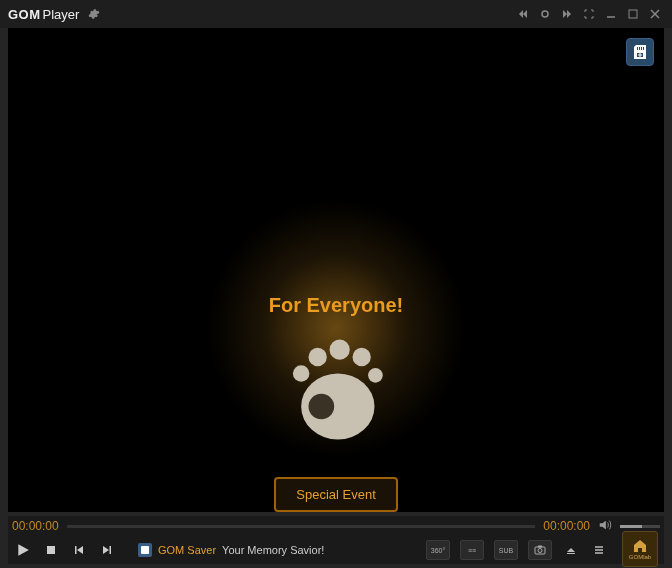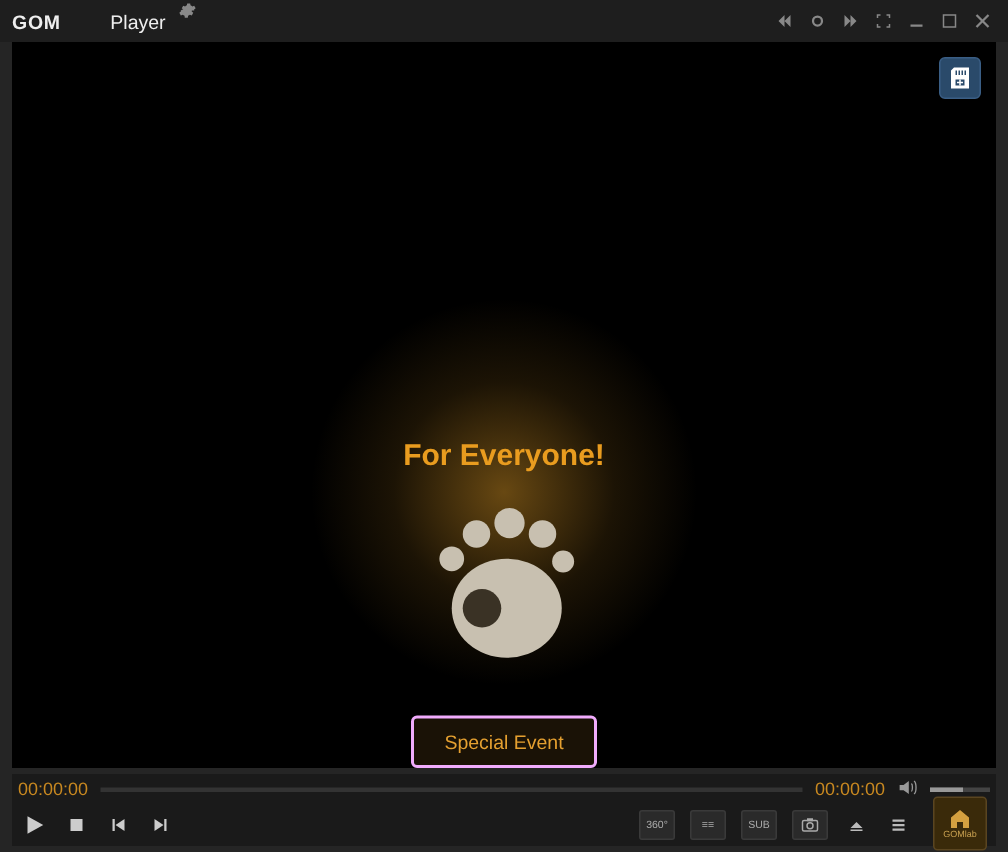--- a/index.html
+++ b/index.html
@@ -7,33 +7,34 @@
   width: 672px; height: 568px;
   background: #252525;
   font-family: Arial, sans-serif;
   color: #ccc;
   overflow: hidden;
   position: relative;
 }
 .titlebar {
   height: 28px;
   display: flex;
+  align-items: center;
   padding: 0 8px;
   background: #1e1e1e;
 }
 .logo {
   font-size: 13px;
   font-weight: bold;
   color: #eee;
   display: flex;
   align-items: center;
   gap: 2px;
 }
 .logo-prefix { font-weight: 900; letter-spacing: 0.5px; }
-.logo-suffix { font-weight: 400; margin-left: 31px; }
+.logo-suffix { font-weight: 400; }
 .gear {
   margin-left: 8px;
   width: 14px; height: 14px;
   display: flex; align-items: center; justify-content: center;
   color: #888;
   cursor: pointer;
 }
 .title-spacer { flex: 1; }
 .winctrl {
   display: flex;
@@ -84,21 +85,21 @@
 }
 .paw {
   position: relative;
   z-index: 2;
   margin-bottom: 28px;
 }
 .special-btn {
   position: relative;
   z-index: 2;
   background: #1a1206;
-  border: 2px solid #f0abfc;
+  border: 2px solid #a16207;
   color: #e5a030;
   padding: 8px 20px;
   font-size: 13px;
   border-radius: 4px;
   cursor: pointer;
 }
 .timebar {
   position: absolute;
   left: 8px; right: 8px; bottom: 32px;
   height: 20px;
@@ -284,20 +285,29 @@
   <div class="ctrl-btn">
     <svg width="12" height="12" viewBox="0 0 12 12" fill="#ccc">
         <path d="M2 2h1.5v8H2zM10 2L4 6l6 4V2z"></path>
       </svg>
   </div>
   <div class="ctrl-btn">
     <svg width="12" height="12" viewBox="0 0 12 12" fill="#ccc">
         <path d="M8.5 2H10v8H8.5zM2 2l6 4-6 4V2z"></path>
       </svg>
   </div>
+  <div class="promo">
+    <div class="promo-icon">
+      <svg width="10" height="10" viewBox="0 0 10 10" fill="#fff">
+          <rect x="1" y="1" width="8" height="8" rx="1"></rect>
+        </svg>
+    </div>
+    <span class="promo-lead">GOM Saver</span>
+    <span class="promo-tail">Your Memory Savior!</span>
+  </div>
   <div class="ctrl-spacer"></div>
   <div class="sqbtn">360°</div>
   <div class="sqbtn">≡≡</div>
   <div class="sqbtn">SUB</div>
   <div class="sqbtn">
     <svg width="12" height="10" viewBox="0 0 12 10" fill="#aaa">
         <rect x="1" y="2" width="10" height="7" rx="1" fill="none" stroke="#aaa"></rect>
         <circle cx="6" cy="5.5" r="2" fill="none" stroke="#aaa"></circle>
         <rect x="4" y="0.5" width="4" height="2" fill="#aaa"></rect>
       </svg>

